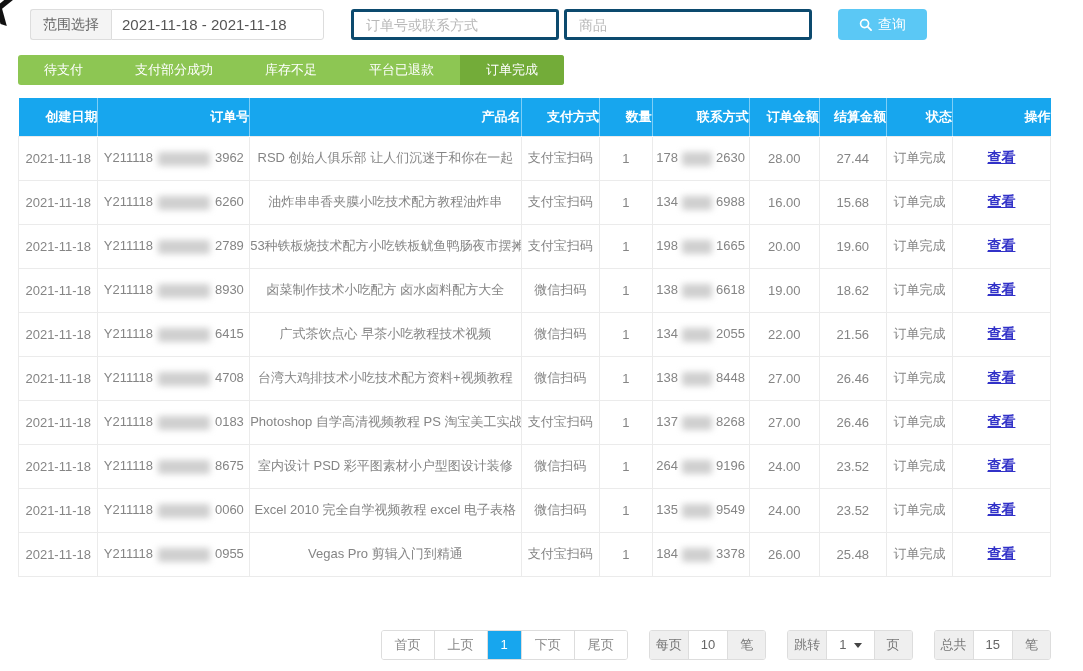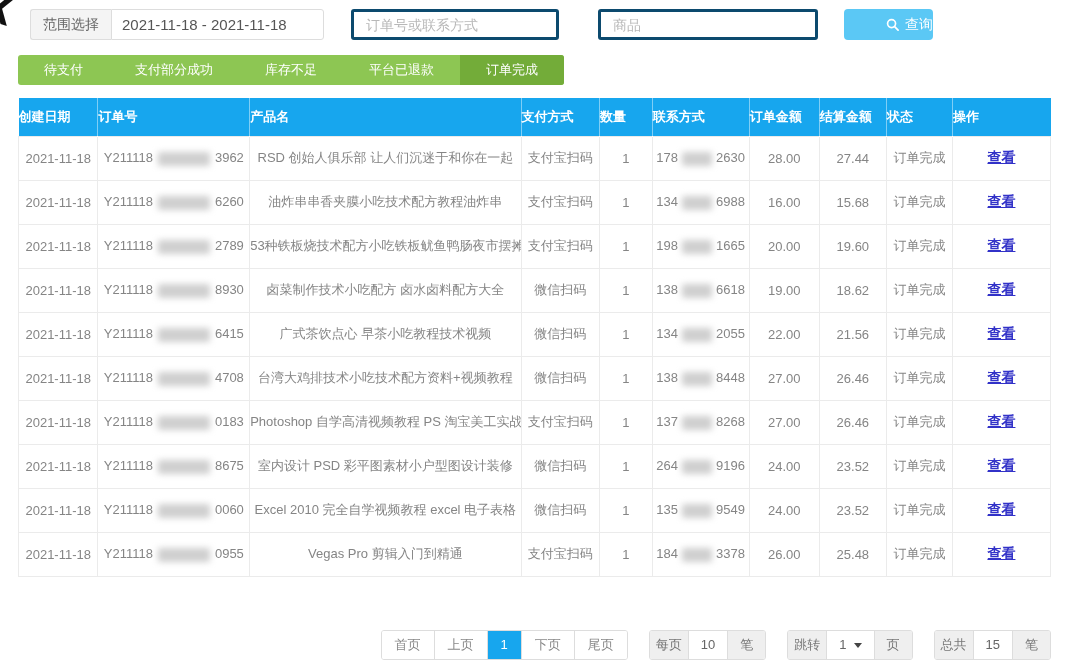--- a/index.html
+++ b/index.html
@@ -17,38 +17,38 @@
   .input-group { display:flex; height:31px; }
   .addon { background:#f4f4f4; border:1px solid #ddd; border-right:none; color:#666;
     font-size:14px; line-height:29px; padding:0 12px; border-radius:3px 0 0 3px; }
   .date-input { width:213px; border:1px solid #ddd; border-radius:0 3px 3px 0;
     font-size:15px; color:#555; padding:0 10px; outline:none;
     font-family:"Liberation Sans","DejaVu Sans",sans-serif; }
   .text-input { height:31px; border:3px solid #0c4a6e; border-radius:3px; font-size:14px;
     color:#555; padding:0 12px; outline:none; font-family:"Liberation Sans","DejaVu Sans",sans-serif; }
   .text-input::placeholder, .date-input::placeholder { color:#b8b8b8; }
   .inp-order { width:208px; margin-left:27px; }
-  .inp-product { width:220px; margin-left:39px; }
+  .inp-product { width:248px; margin-left:5px; }
   .search-btn { margin-left:26px; width:89px; height:31px; background:#5bc8f5; color:#fff;
     border:none; border-radius:4px; font-size:14px; cursor:pointer; display:flex;
-    align-items:center; justify-content:flex-end; gap:6px;
+    align-items:center; justify-content:center; gap:6px;
     font-family:"Liberation Sans","DejaVu Sans",sans-serif; }
   .search-ic { width:13px; height:13px; display:inline-block; }
 
   
   .tabs { display:inline-flex; margin:15px 0 0 18px; background:#8dc653; border-radius:3px;
     overflow:hidden; height:30px; }
   .tab { color:#fff; font-size:13px; line-height:30px; padding:0 26px; cursor:pointer;
     white-space:nowrap; }
   .tab.active { background:#73ac39; }
 
   
   table { width:1033px; margin:13px 0 0 18px; border-collapse:collapse; table-layout:fixed;
     font-size:13px; }
-  thead th { background:#17a6ee; color:#fff; font-weight:bold; height:38px; text-align:left;
+  thead th { background:#17a6ee; color:#fff; font-weight:bold; height:38px; text-align:right;
     border-right:1px solid rgba(255,255,255,.45); }
   thead th:last-child { border-right:none; }
   tbody td { border:1px solid #ebebeb; height:44px; text-align:center; color:#858585;
     overflow:hidden; white-space:nowrap; }
   .link { color:#3232c8; font-weight:bold; text-decoration:underline; font-size:14px; }
   .blur-chip { display:inline-block; vertical-align:middle; background:#cfcfcf;
     filter:blur(3px); border-radius:2px; height:14px; }
   .blur-order { width:52px; margin:0 5px; }
   .blur-phone { width:30px; margin:0 4px; }
 

